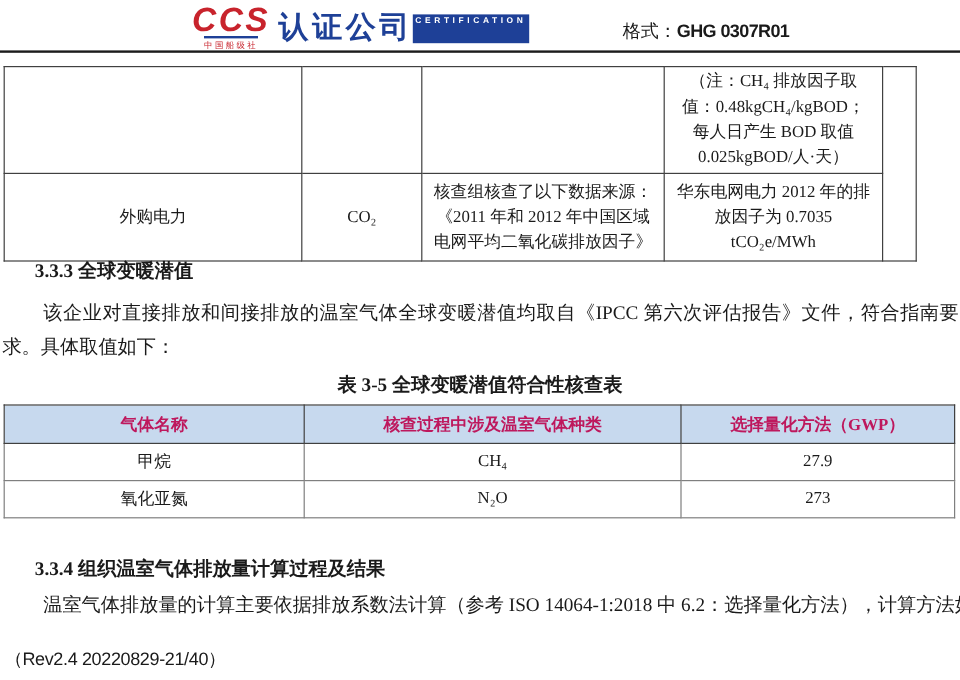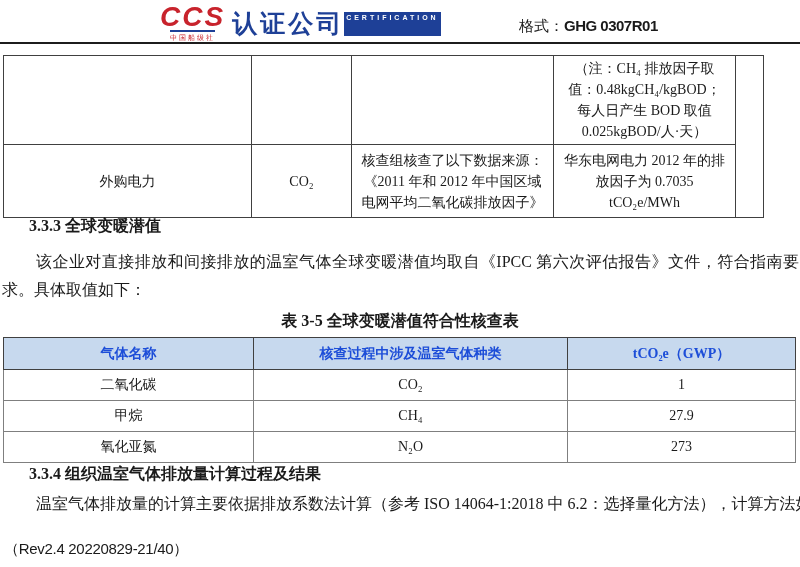--- a/index.html
+++ b/index.html
@@ -35,21 +35,21 @@
   
   .h333 { position:absolute; left:29px; top:216px; font-size:16px; font-weight:bold; }
   .p333 { position:absolute; left:2px; top:248px; width:797px; font-size:16px; line-height:28px;
           text-align:justify; text-indent:34px; }
   .tbl-title { position:absolute; left:0; top:311px; width:800px; text-align:center;
                font-size:16px; font-weight:bold; }
 
   
   .gwp-table { position:absolute; left:3px; top:337px; width:792px; border:1px solid #404040; }
   .gwp-table th { background:#c7d9ee; border:1px solid #404040; height:29px;
-                  font-size:14px; font-weight:bold; text-align:center; color:#1d4ed8; }
+                  font-size:14px; font-weight:bold; text-align:center; color:#be185d; }
   .gwp-table td { border:1px solid #7f7f7f; height:28px; font-size:14px; text-align:center; vertical-align:middle; }
 
   .h334 { position:absolute; left:29px; top:464px; font-size:16px; font-weight:bold; }
   .p334 { position:absolute; left:2px; top:494px; width:798px; font-size:16px;
           text-indent:34px; white-space:nowrap; overflow:hidden; }
 
   .footer { position:absolute; left:4px; top:540px; font-size:15px;
             font-family:"Liberation Sans","DejaVu Sans",sans-serif; letter-spacing:-0.3px; }
 </style>
 </head>
@@ -104,26 +104,21 @@
   <table class="gwp-table">
     <colgroup>
       <col style="width:250px">
         <col style="width:314px">
         <col style="width:228px">
     </colgroup>
     <tbody>
         <tr>
       <th>气体名称</th>
       <th>核查过程中涉及温室气体种类</th>
-      <th>tCO₂e（GWP）</th>
-    </tr>
-    <tr>
-      <td>二氧化碳</td>
-      <td>CO₂</td>
-      <td>1</td>
+      <th>选择量化方法（GWP）</th>
     </tr>
     <tr>
       <td>甲烷</td>
       <td>CH₄</td>
       <td>27.9</td>
     </tr>
     <tr>
       <td>氧化亚氮</td>
       <td>N₂O</td>
       <td>273</td>

